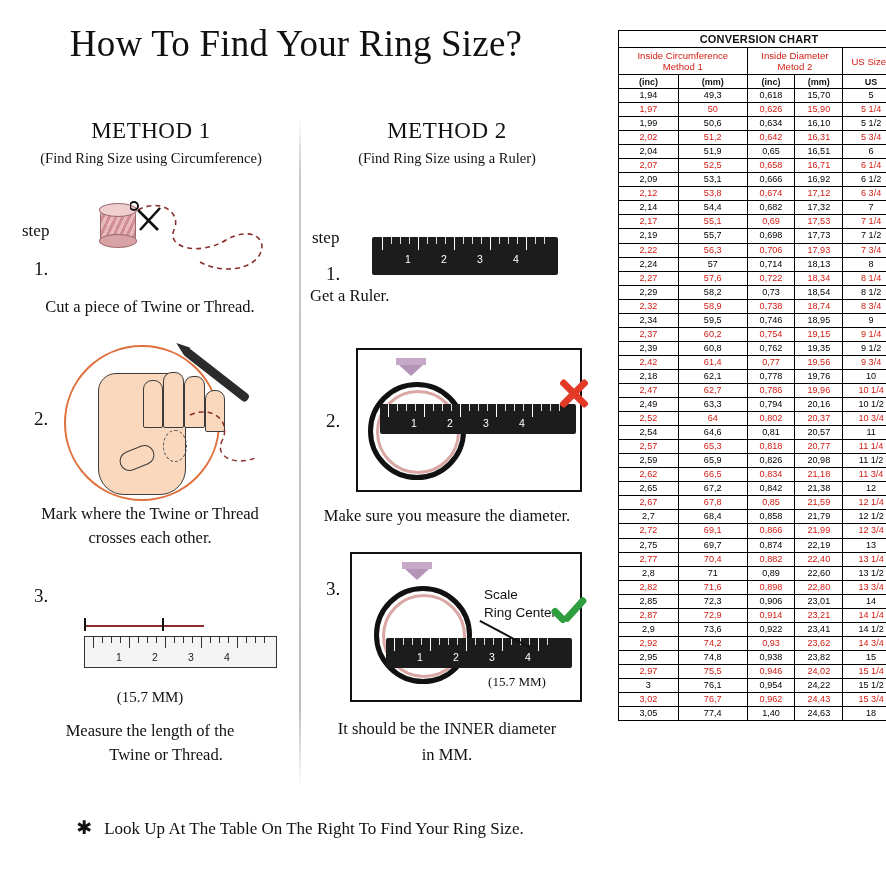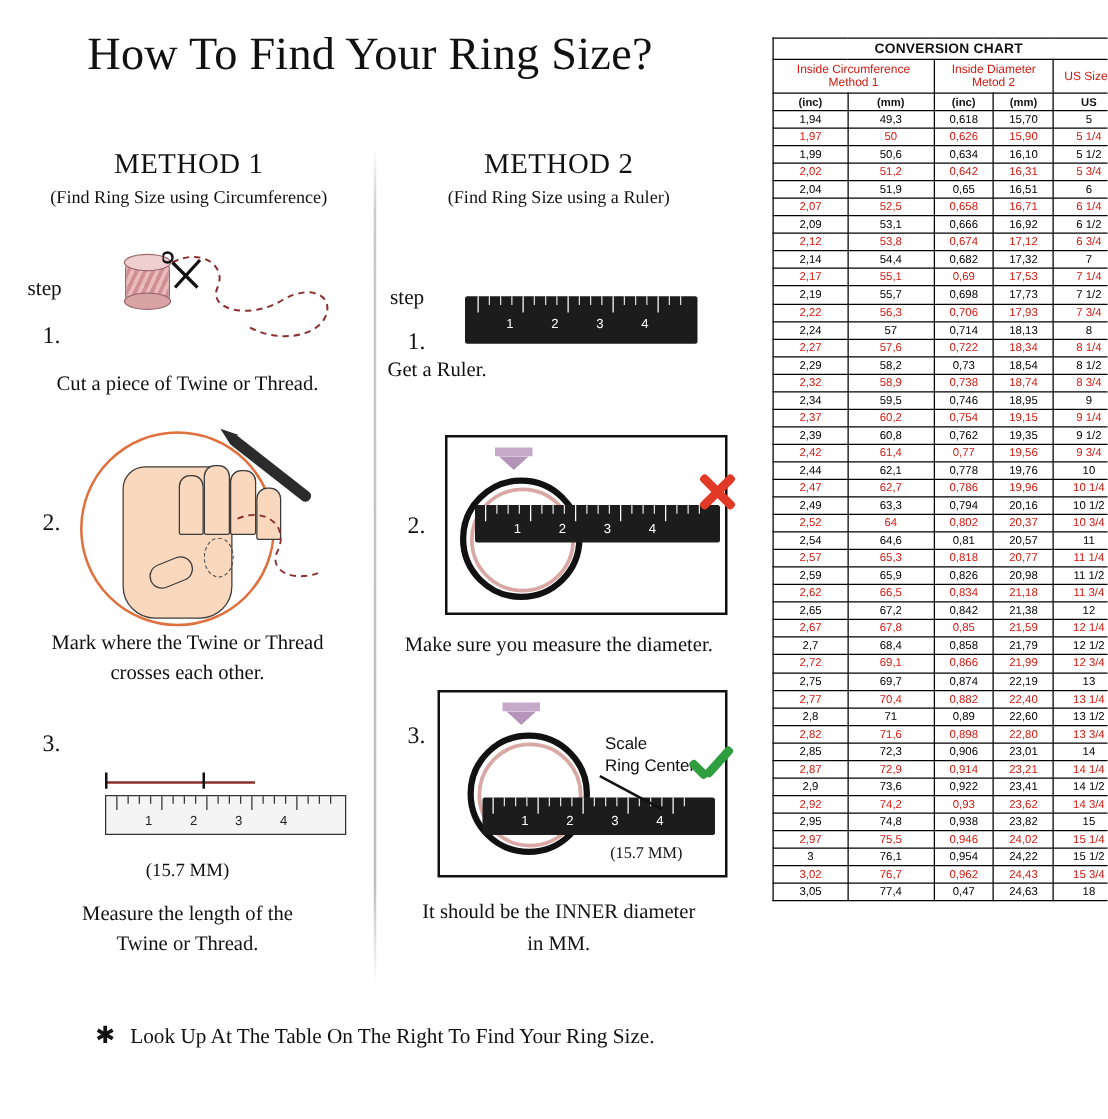--- a/index.html
+++ b/index.html
@@ -218,21 +218,21 @@
         <div class="tickl min" style="left:161px"></div>
       <div class="tickl min" style="left:170px"></div>
         <div class="tickl min" style="left:179px"></div>
       <div class="rnuml" style="left:31px;top:14px">1</div>
       <div class="rnuml" style="left:67px;top:14px">2</div>
       <div class="rnuml" style="left:103px;top:14px">3</div>
       <div class="rnuml" style="left:139px;top:14px">4</div>
     </div>
     <div class="mm-note" style="left:8px;top:689px;width:284px;">(15.7 MM)</div>
     <div class="cap" style="left:8px;top:720px;width:284px;">Measure the length of the</div>
-    <div class="cap" style="left:8px;top:744px;width:284px;">Twine or Thread.</div>
+    <div class="cap" style="left:24px;top:744px;width:284px;">Twine or Thread.</div>
 
     <div class="method-head m2">
       <div class="m-t">METHOD 2</div>
       <div class="m-s">(Find Ring Size using a Ruler)</div>
     </div>
 
     <div class="step-word" style="left:312px;top:228px;">step</div>
     <div class="step-num" style="left:326px;top:263px;">1.</div>
     <div class="step-num" style="left:326px;top:410px;">2.</div>
     <div class="step-num" style="left:326px;top:578px;">3.</div>
@@ -514,21 +514,21 @@
             <td>9 1/2</td>
           </tr>
           <tr class="red">
             <td>2,42</td>
             <td>61,4</td>
             <td>0,77</td>
             <td>19,56</td>
             <td>9 3/4</td>
           </tr>
           <tr class="black">
-            <td>2,44</td>
+            <td>2,18</td>
             <td>62,1</td>
             <td>0,778</td>
             <td>19,76</td>
             <td>10</td>
           </tr>
           <tr class="red">
             <td>2,47</td>
             <td>62,7</td>
             <td>0,786</td>
             <td>19,96</td>
@@ -684,21 +684,21 @@
           <tr class="red">
             <td>3,02</td>
             <td>76,7</td>
             <td>0,962</td>
             <td>24,43</td>
             <td>15 3/4</td>
           </tr>
           <tr class="black">
             <td>3,05</td>
             <td>77,4</td>
-            <td>0,47</td>
+            <td>1,40</td>
             <td>24,63</td>
             <td>18</td>
           </tr>
         </tbody>
     </table>
   </div>
 
 </div>
 
 </body></html>

